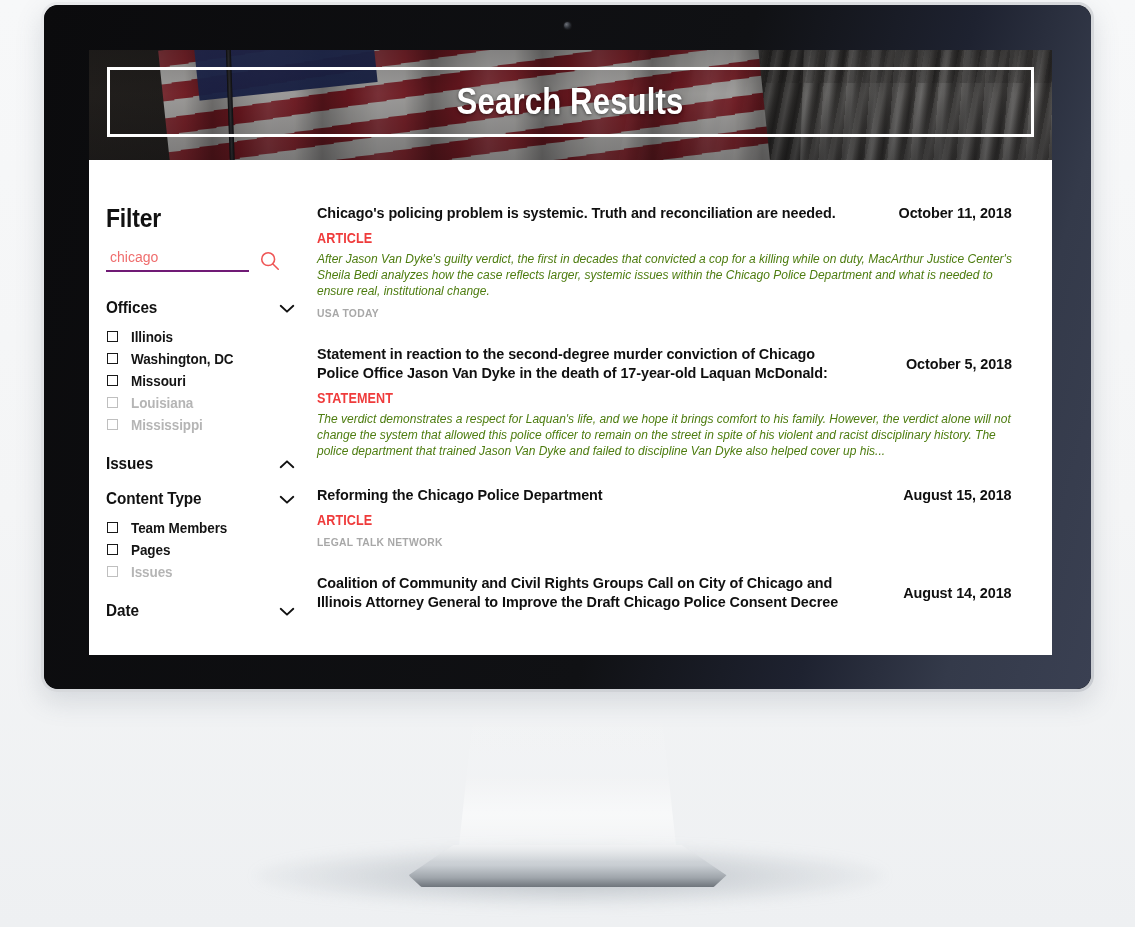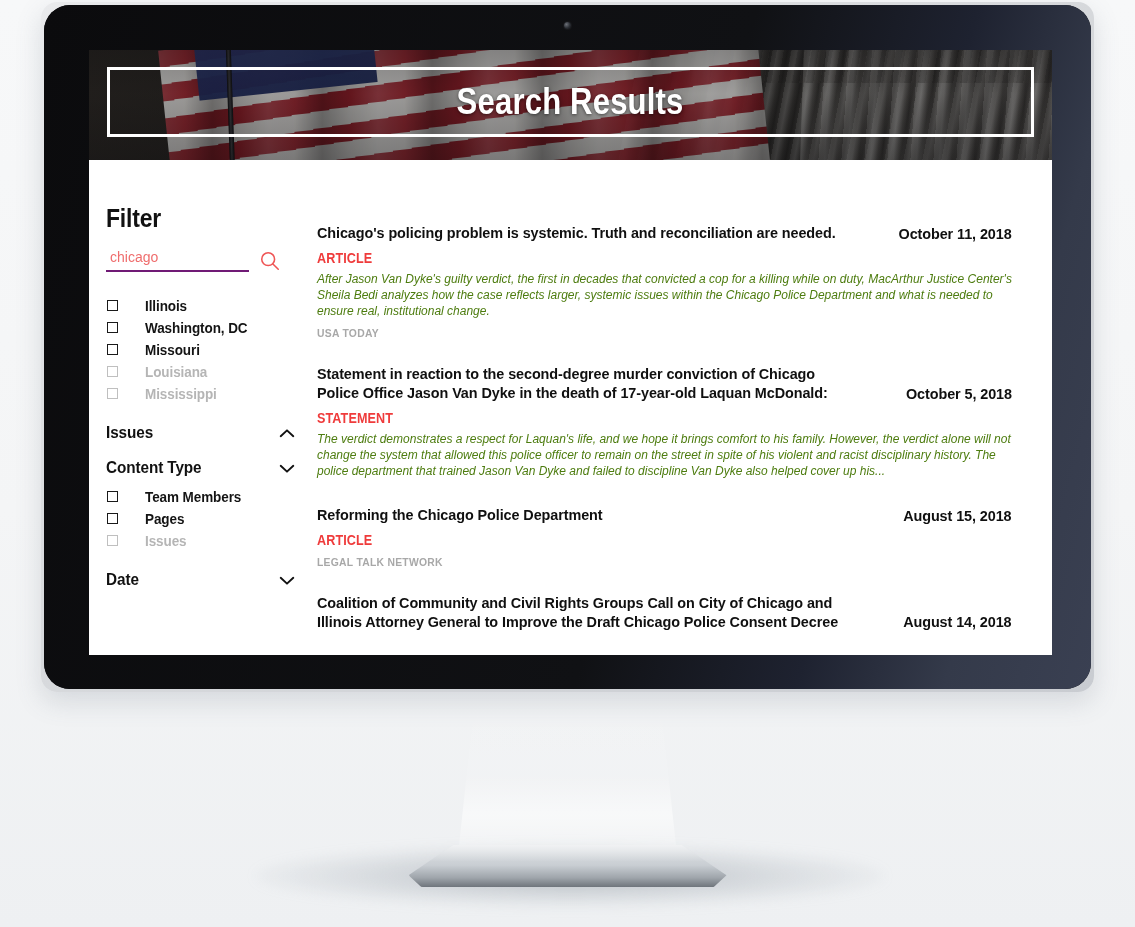--- a/index.html
+++ b/index.html
@@ -41,21 +41,21 @@
     height: 690px;
     border-radius: 16px;
     background: linear-gradient(145deg, #e9eaec 0%, #d8dadd 45%, #c9ccd1 100%);
     padding: 3px;
     box-shadow: 0 10px 26px rgba(90,100,115,0.18);
   }
   .monitor-inner {
     position: relative;
     width: 100%;
     height: 100%;
-    border-radius: 26px;
+    border-radius: 14px;
     background: #0d0d10;
     overflow: hidden;
   }
   
   .bezel-tint {
     position: absolute;
     inset: 0;
     border-radius: 14px;
     background: linear-gradient(105deg,
        #0b0b0d 0%, #101114 58%, #1e2230 76%, #343a4a 88%, #3a4052 100%);
@@ -269,21 +269,21 @@
     color: #111;
     transform: scaleX(0.9);
     transform-origin: left center;
     letter-spacing: -0.1px;
   }
   .chev { width: 18px; height: 11px; flex: none; }
   .opt-list { list-style: none; padding: 2px 0 9px 1px; }
   .opt {
     display: flex;
     align-items: center;
-    gap: 27px;
+    gap: 13px;
     padding: 2.5px 0;
     cursor: pointer;
   }
   .box {
     width: 11px; height: 11px;
     border: 1.5px solid #1a1a1a;
     flex: none;
     background: #fff;
   }
   .opt-label {
@@ -296,24 +296,23 @@
     white-space: nowrap;
   }
   .opt.disabled .box { border-color: #bfbfbf; }
   .opt.disabled .opt-label { color: #b5b5b5; }
 
   
   .results { flex: 1; padding: 0 24px 0 0; }
   .result { margin-bottom: 26px; }
   .result-top {
     display: flex;
-    align-items: flex-end;
+    align-items: center;
     justify-content: space-between;
     gap: 14px;
-    margin-top: 20px;
   }
   .result-title {
     font-size: 15.5px;
     font-weight: bold;
     color: #101010;
     line-height: 1.22;
     transform: scaleX(0.93);
     transform-origin: left top;
     width: 107.5%;
     letter-spacing: -0.1px;
@@ -446,20 +445,26 @@
             <input class="search-field" type="text" value="chicago" style="">
             <button class="search-btn">
               <svg viewBox="0 0 24 24" width="22" height="22">
                 <circle cx="10" cy="10" r="7" fill="none" stroke="#ef5555" stroke-width="1.7"></circle>
                 <line x1="15.2" y1="15.2" x2="21" y2="21" stroke="#ef5555" stroke-width="1.7" stroke-linecap="round"></line>
               </svg>
             </button>
           </div>
 
           <div class="facet">
+            <div class="facet-head">
+              <span class="facet-title">Offices</span>
+              <svg class="chev" viewBox="0 0 20 12">
+                <polyline points="3,3 10,9.5 17,3" fill="none" stroke="#111" stroke-width="2.1" stroke-linecap="round" stroke-linejoin="round"></polyline>
+              </svg>
+            </div>
             <ul class="opt-list">
               <li class="opt">
                 <span class="box"></span>
                 <span class="opt-label">Illinois</span>
               </li>
               <li class="opt">
                 <span class="box"></span>
                 <span class="opt-label">Washington, DC</span>
               </li>
               <li class="opt">

